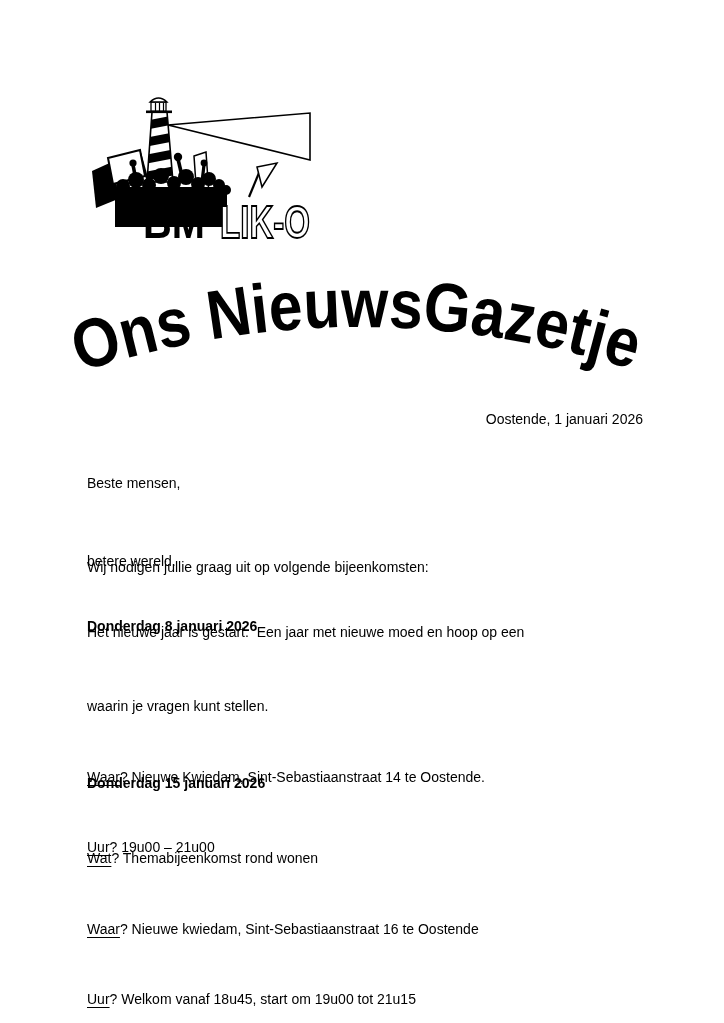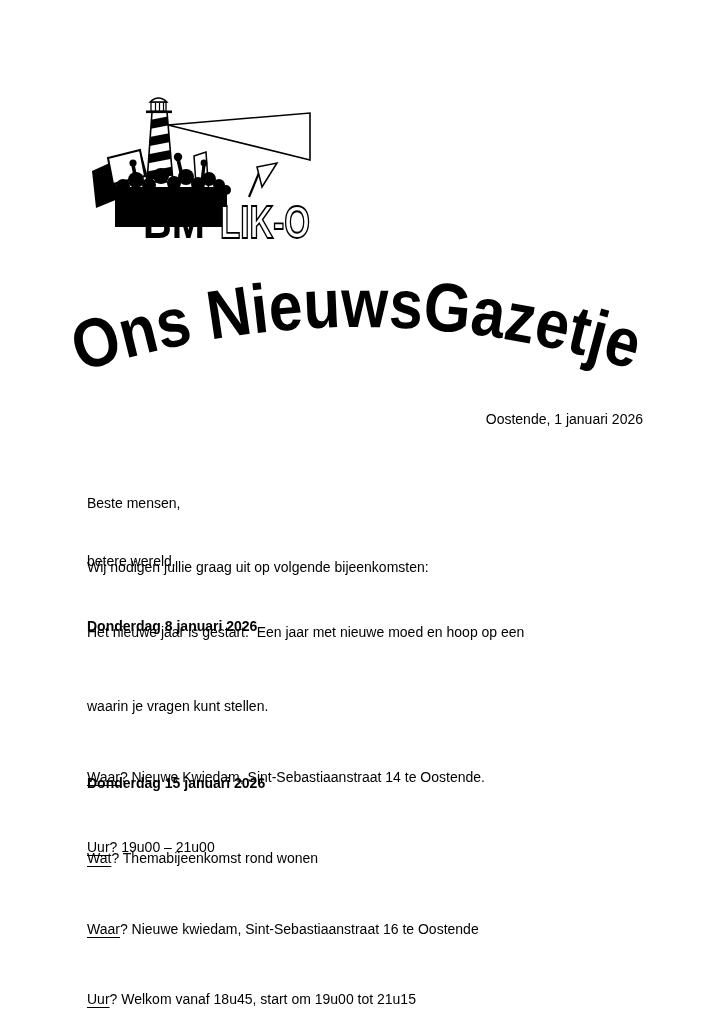--- a/index.html
+++ b/index.html
@@ -17,21 +17,21 @@
   .title-svg  { position: absolute; left: 68px;  top: 270px; }
 
   .txt {
     position: absolute;
     left: 87px; right: 81px;
     font-size: 14px;
     line-height: 23.5px;
     white-space: pre-wrap;
   }
   .dateline { top: 408px; text-align: right; }
-  .greeting { top: 472px; margin-top: 20px; }
+  .greeting { top: 472px; }
   .intro    { top: 503px; }
   .invite   { top: 556px; }
 
   .heading {
     font-weight: bold;
     text-decoration-thickness: 1.6px;
     text-underline-offset: 2.5px;
   }
   .ev1-heading { top: 615px; }
   .ev1-details { top: 648px; }

